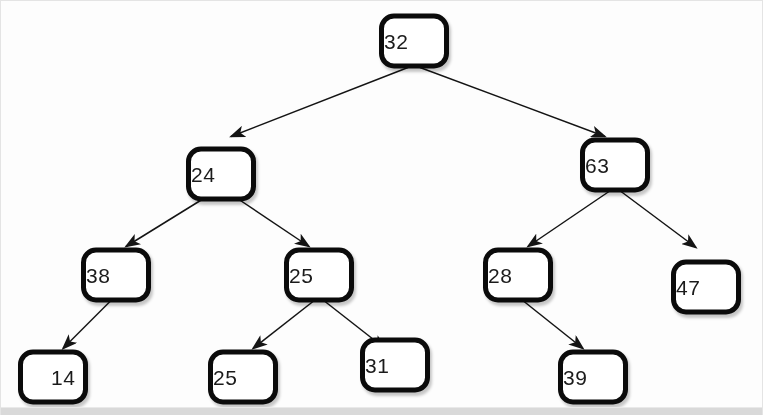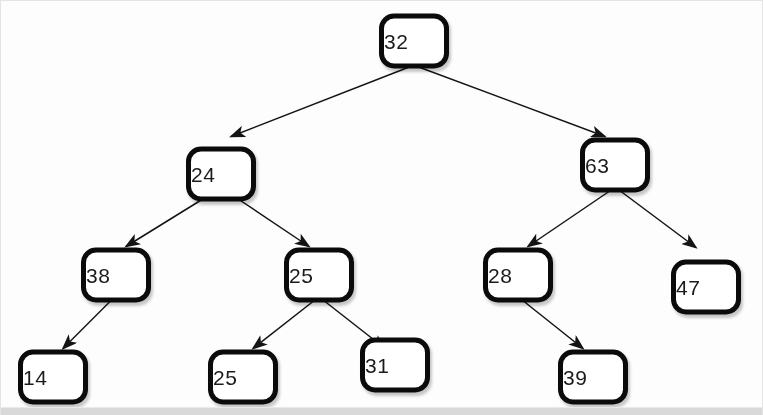--- a/index.html
+++ b/index.html
@@ -92,21 +92,21 @@
       </div>
       <div class="tree-node" style="left: 318px; top: 274px;">
         <span class="node-value">25</span>
       </div>
       <div class="tree-node" style="left: 517px; top: 274px;">
         <span class="node-value">28</span>
       </div>
       <div class="tree-node" style="left: 705px; top: 275px; margin-top: 11px;">
         <span class="node-value">47</span>
       </div>
-      <div class="tree-node" style="left: 52px; top: 376px;">
+      <div class="tree-node" style="left: 52px; top: 376px; padding-left: 28px;">
         <span class="node-value">14</span>
       </div>
       <div class="tree-node" style="left: 242px; top: 376px;">
         <span class="node-value">25</span>
       </div>
       <div class="tree-node" style="left: 394px; top: 364px;">
         <span class="node-value">31</span>
       </div>
       <div class="tree-node" style="left: 592px; top: 376px;">
         <span class="node-value">39</span>

